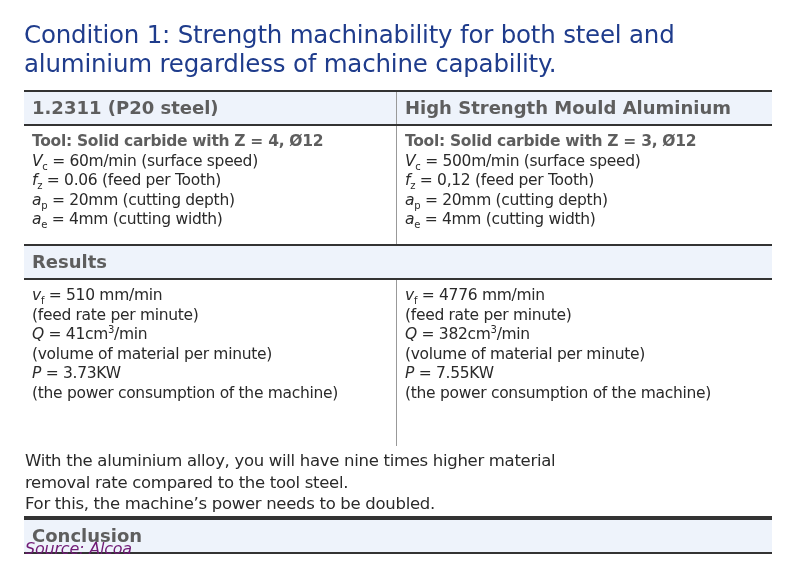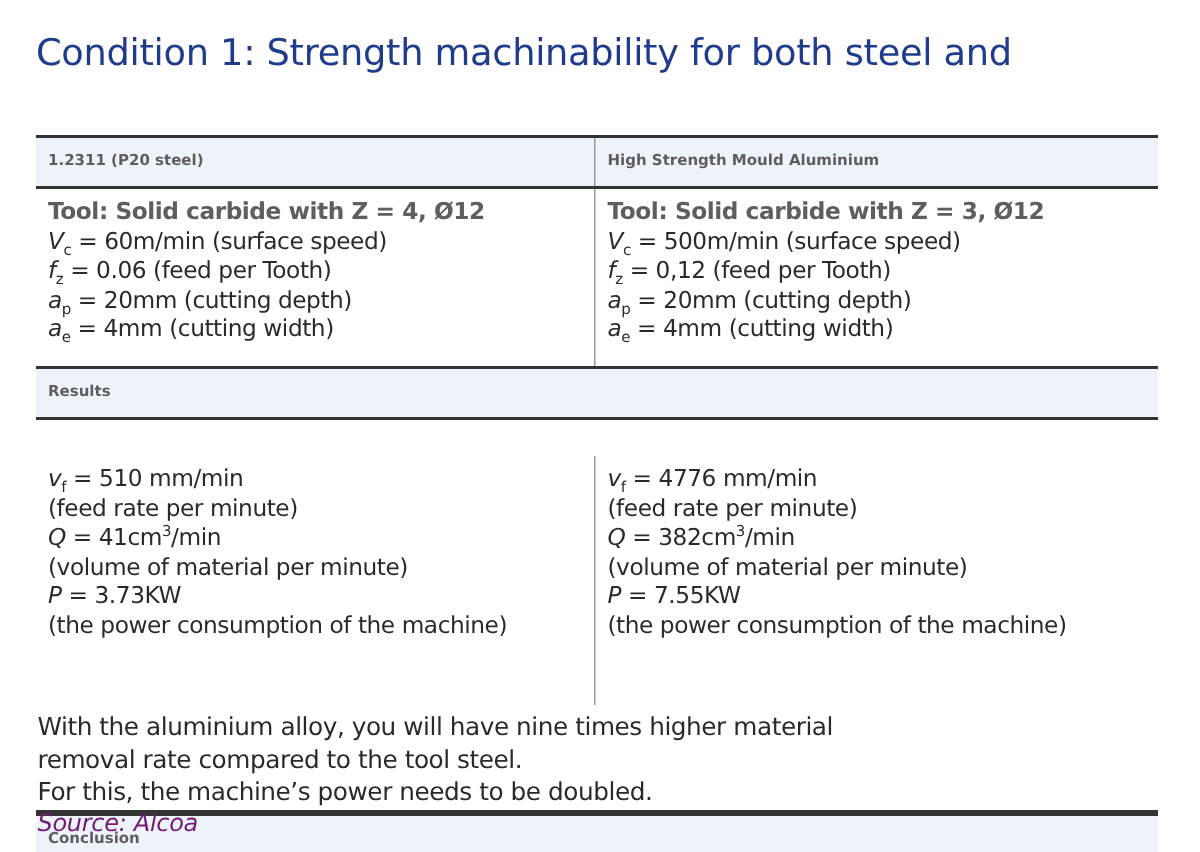--- a/index.html
+++ b/index.html
@@ -2,43 +2,44 @@
 <html><head>
 <meta charset="utf-8">
 <style>
   html, body { margin:0; padding:0; background:#ffffff; }
   body { width:800px; height:568px; position:relative; overflow:hidden; font-family:"Liberation Sans", sans-serif; color:#2b2b2b; }
   .title { position:absolute; left:24px; top:20px; width:760px; font-family:"DejaVu Sans", sans-serif; font-size:24.5px; line-height:29px; color:#1f3c8c; font-weight:normal; letter-spacing:-0.2px; }
   .title .line { display:block; white-space:nowrap; }
   .tbl { position:absolute; left:24px; top:90px; width:748px; }
   .row { display:flex; position:relative; }
   .hdr { background:#eef3fb; border-top:2px solid #333; border-bottom:2px solid #333; height:32px; }
-  .hdr .cell { font-family:"DejaVu Sans", sans-serif; font-weight:bold; color:#5e5e5e; font-size:10px; line-height:32px; padding-left:8px; }
+  .hdr .cell { font-family:"DejaVu Sans", sans-serif; font-weight:bold; color:#5e5e5e; font-size:18px; line-height:32px; padding-left:8px; }
   .cell { box-sizing:border-box; }
   .c1 { width:373px; border-right:1px solid #999; }
   .c2 { width:375px; }
   .single .cell { width:748px; border-right:none; }
   .body-row .cell { font-family:"DejaVu Sans", sans-serif; font-size:15.5px; line-height:19.5px; color:#2a2a2a; padding:6px 0 3px 8px; letter-spacing:-0.3px; }
   .body-row.params { height:118px; }
-  .body-row.results { height:166px;margin-top:24px; }
+  .body-row.results { height:166px; }
   .bold-line { font-weight:bold; color:#5e5e5e; }
   .sym { font-style:italic; }
   .sub { font-size:10px; vertical-align:-4px; line-height:0; }
   .sup { font-size:10px; vertical-align:6px; line-height:0; }
   .concl { border-bottom:2px solid #333; height:70px; }
   .concl .cell { padding:4px 0 0 1px; font-family:"DejaVu Sans", sans-serif; font-size:16.5px; line-height:21.5px; letter-spacing:-0.3px; color:#2a2a2a; }
   .concl .cell span { display:block; white-space:nowrap; }
   .source { position:absolute; left:25px; top:539px; font-family:"DejaVu Sans", sans-serif; font-size:16px; color:#701a75; letter-spacing:-0.2px;font-style:italic; }
   .line-item { display:block; white-space:nowrap; }
 </style>
 </head>
 <body>
 
 <div class="title">
   <span class="line">Condition 1: Strength machinability for both steel and</span>
+  <span class="line">aluminium regardless of machine capability.</span>
 </div>
 
 <div class="tbl">
 
   <div class="row hdr">
     <div class="cell c1">1.2311 (P20 steel)</div>
     <div class="cell c2">High Strength Mould Aluminium</div>
   </div>
 
   <div class="row body-row params">

